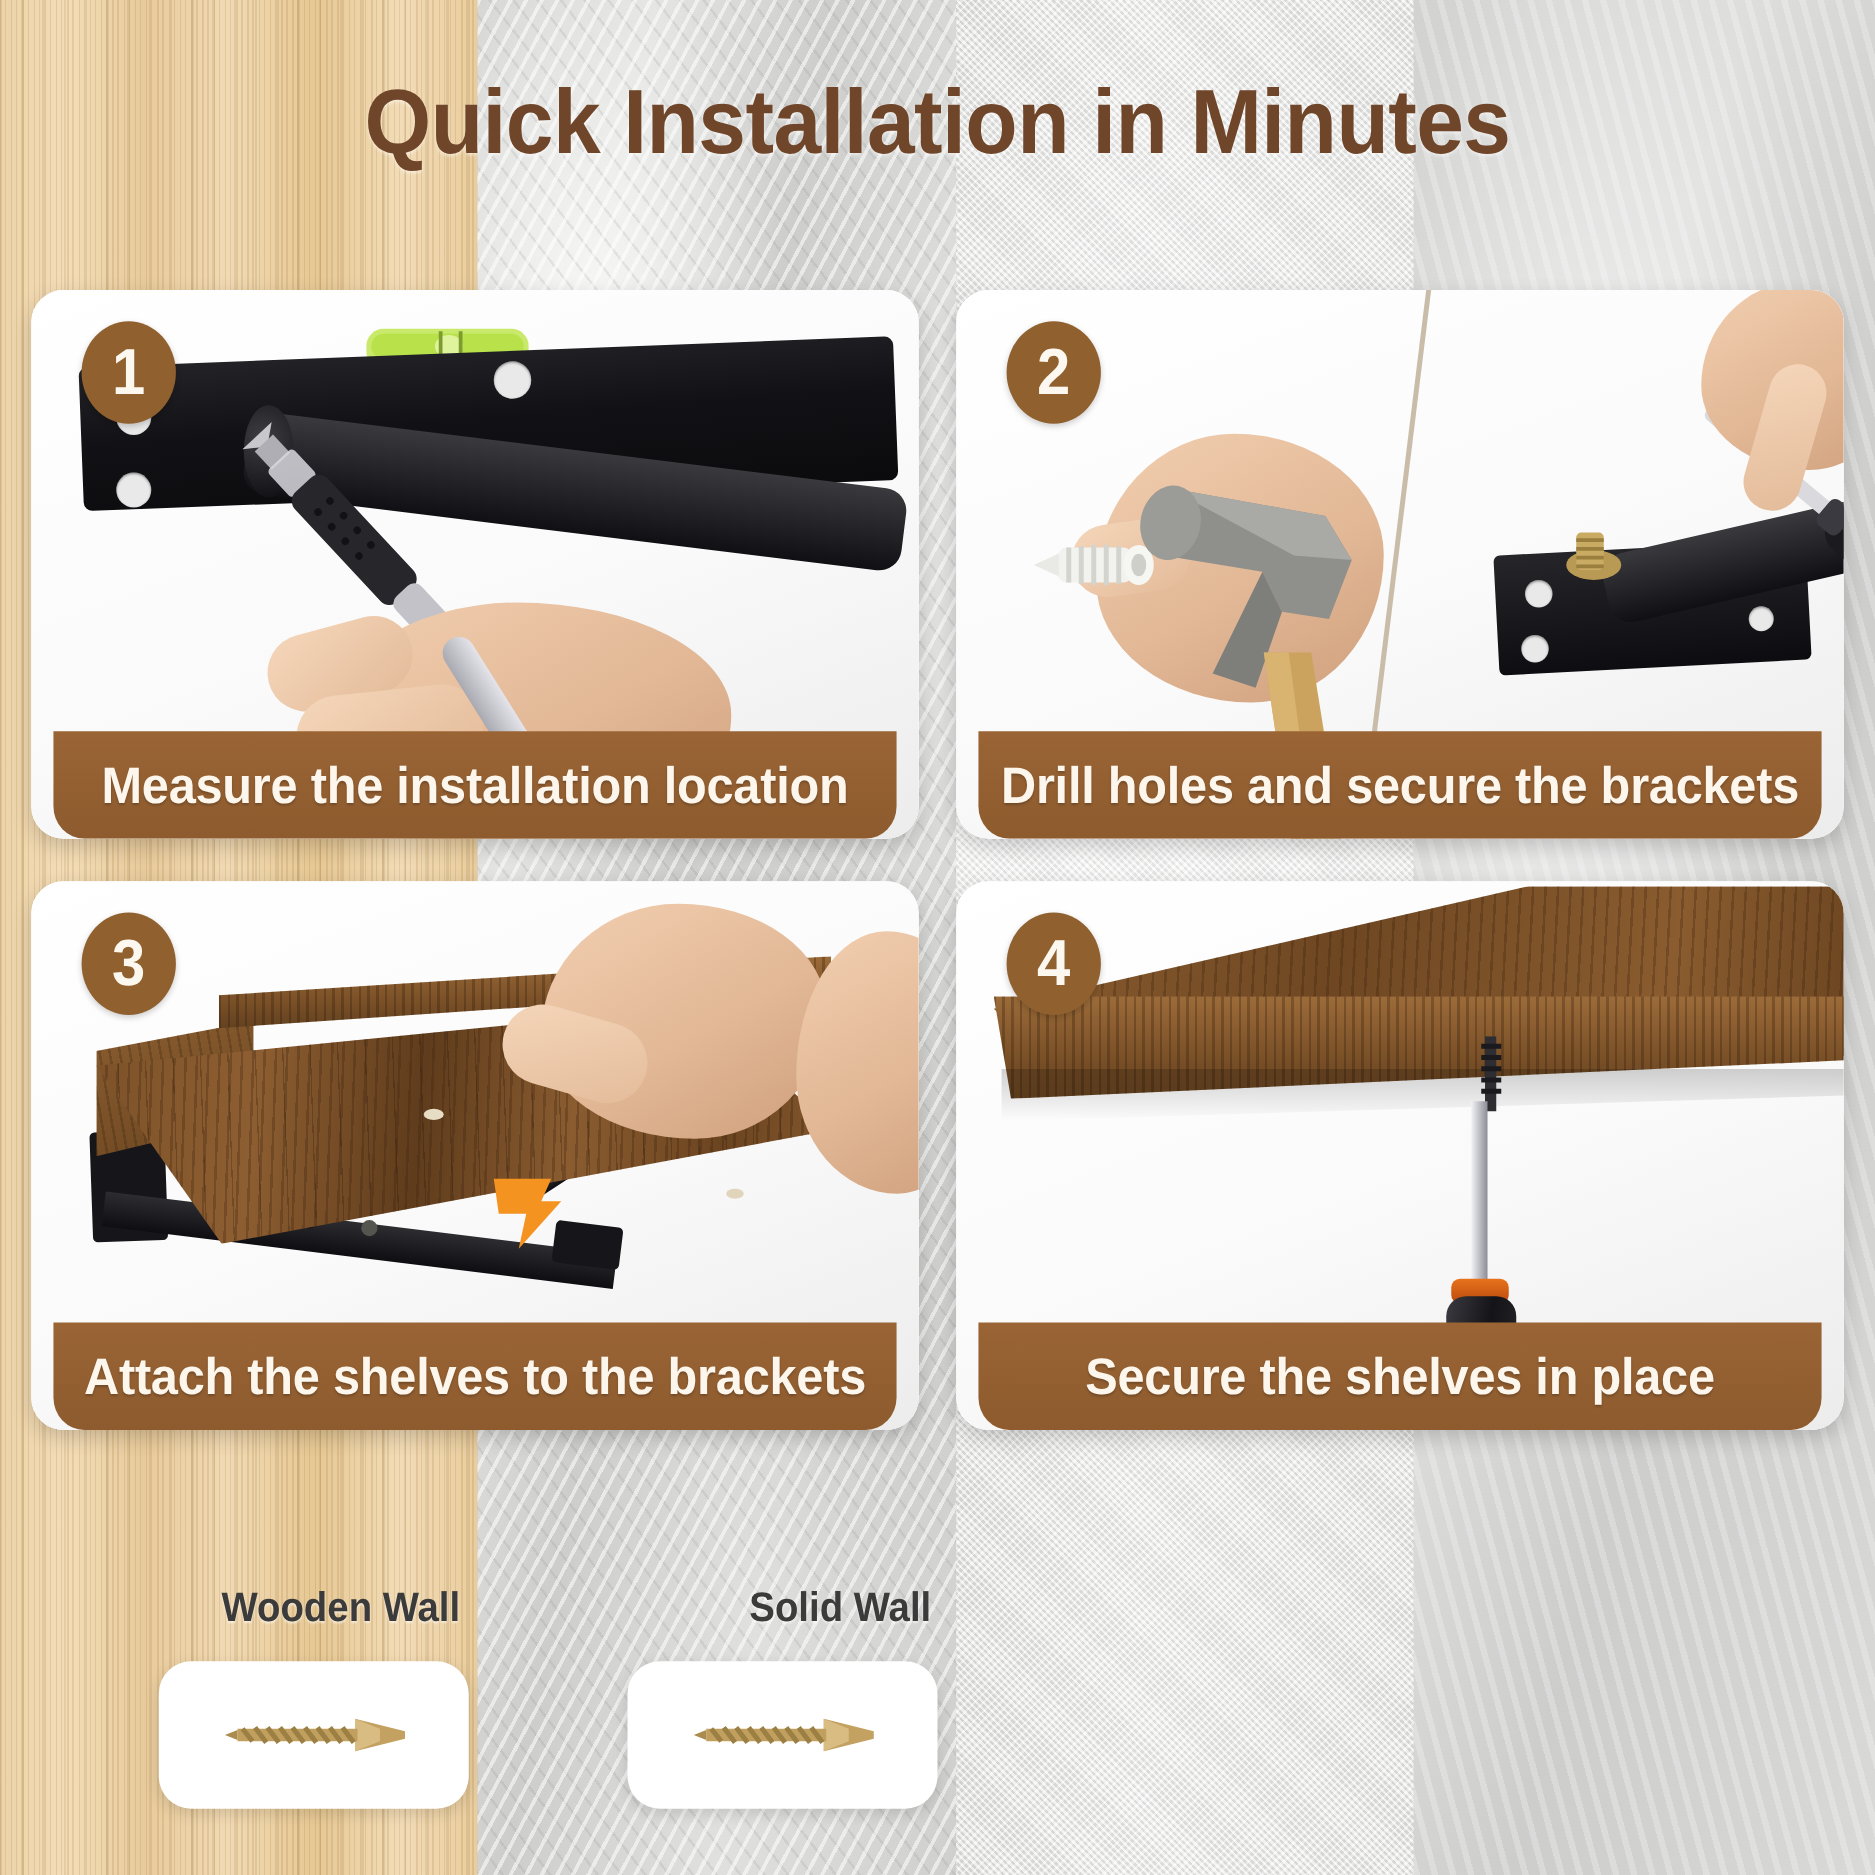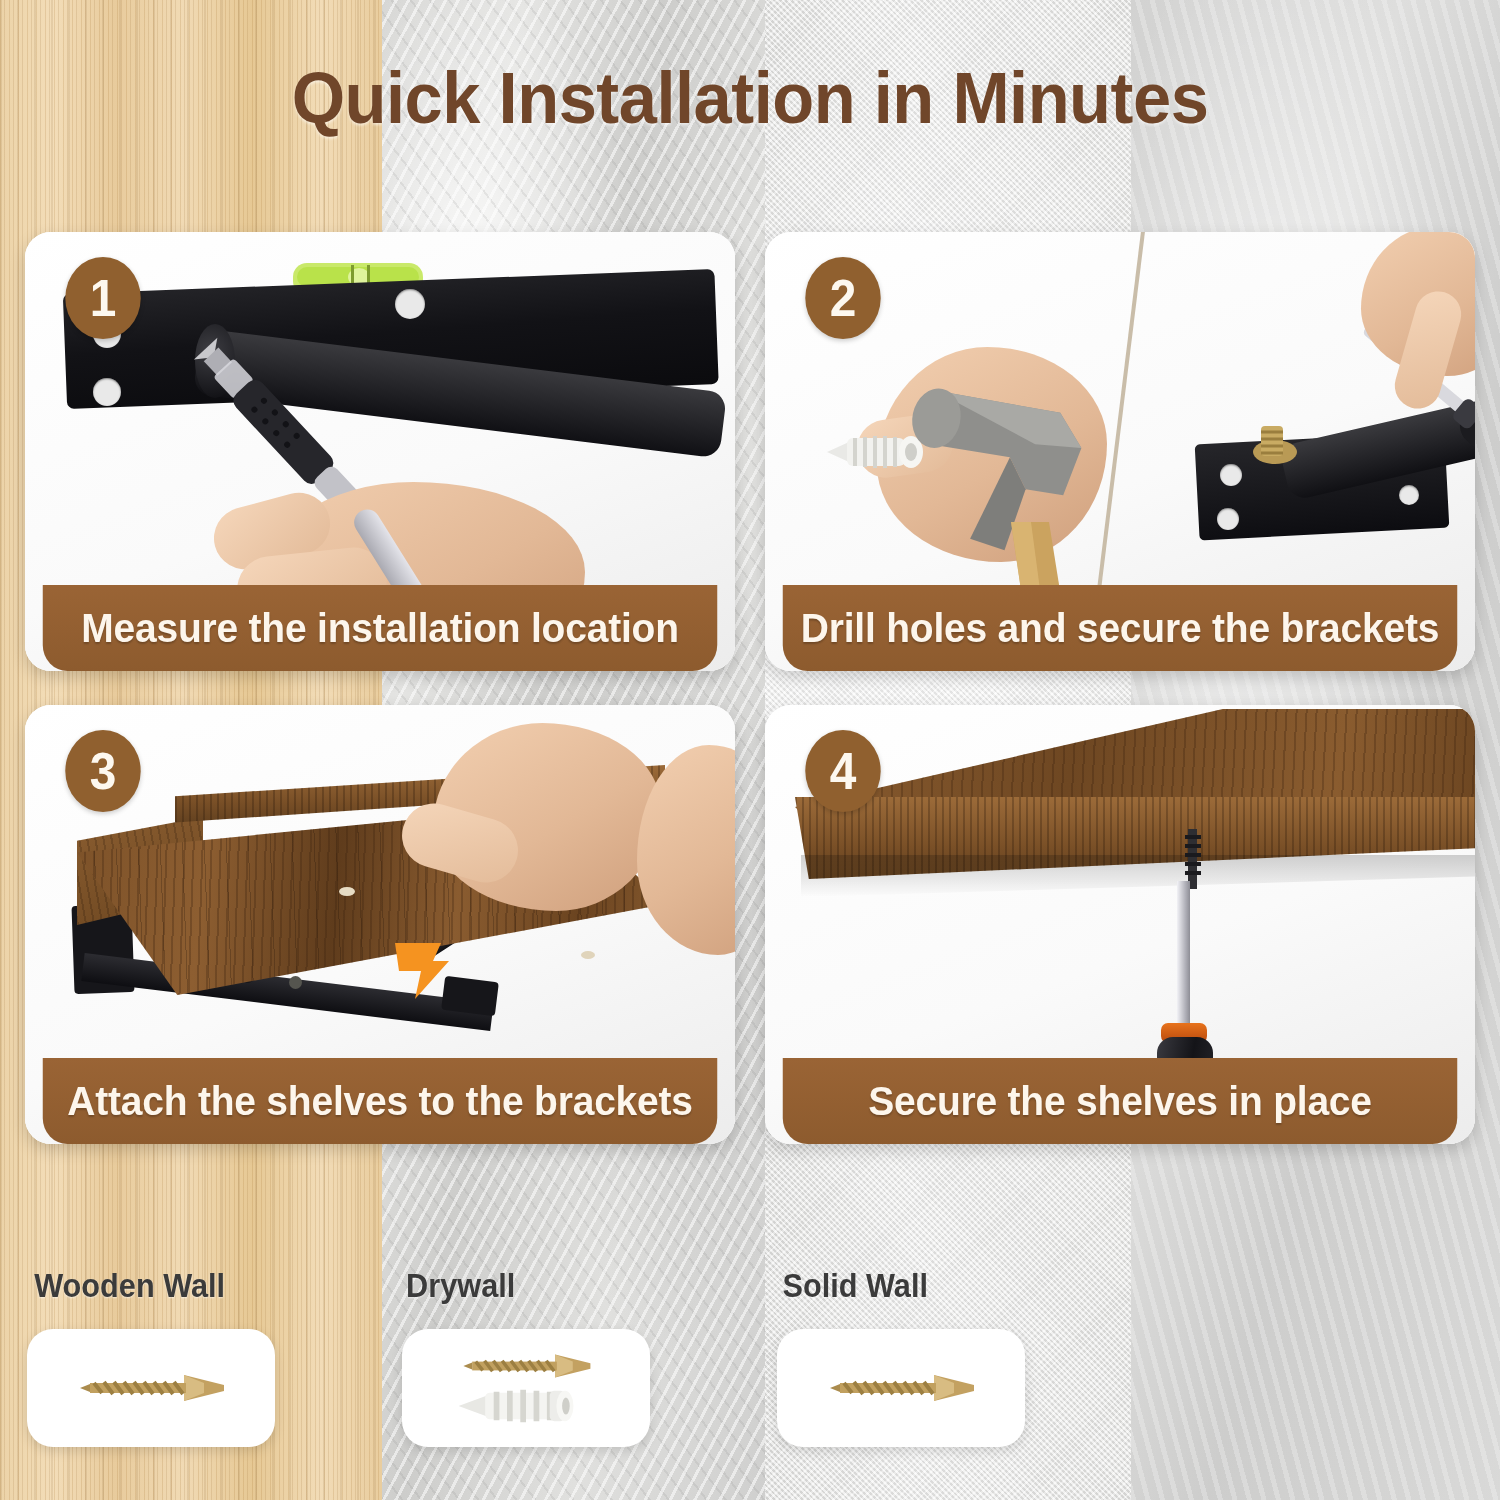--- a/index.html
+++ b/index.html
@@ -145,21 +145,21 @@
     background:
       repeating-linear-gradient(80deg, rgba(40,22,8,.22) 0 2px, rgba(0,0,0,0) 2px 8px),
       linear-gradient(160deg,#8a5d30,#6c4620);
   }
 
   
   .hardware {
     position:absolute; left:0; top:1255px; width:100%; height:245px;
     display:grid; grid-template-columns: repeat(4, 1fr);
   }
-  .hw-col { display:flex; flex-direction:column; align-items:flex-start;padding-left:27px; }
+  .hw-col { display:flex; flex-direction:column; align-items:flex-end; }
   .hw-label {
     font-family:"Liberation Sans", sans-serif;
     font-weight:bold;
     font-size:33px;
     color:#3b3b3b;
     transform:scaleX(.93);
     margin-top:12px;
     text-shadow:0 1px 2px rgba(255,255,255,.6);
     white-space:nowrap;
   }
@@ -389,40 +389,20 @@
         <svg class="screw" width="150" height="34" viewBox="0 0 150 34">
           <polygon points="108,4 108,30 148,20 148,14" fill="#c3a161"></polygon>
           <polygon points="108,4 108,30 128,22 128,12" fill="#d8bc82"></polygon>
           <rect x="14" y="12" width="96" height="10" fill="#c1a05f"></rect>
           <path d="M18 12 l8 10 M28 11 l9 12 M38 11 l9 12 M48 11 l9 12 M58 11 l9 12 M68 11 l9 12 M78 11 l9 12 M88 11 l9 12 M98 11 l9 12" stroke="#9c7f42" stroke-width="4" fill="none"></path>
           <polygon points="14,13 14,21 4,17" fill="#ab8c4e"></polygon>
         </svg>
       </div>
     </div>
 
-    <div class="hw-col">
-      <div class="hw-label">Drywall</div>
-      <div class="hw-chip double">
-        <svg class="screw" width="150" height="30" viewBox="0 0 150 34">
-          <polygon points="108,4 108,30 148,20 148,14" fill="#c3a161"></polygon>
-          <polygon points="108,4 108,30 128,22 128,12" fill="#d8bc82"></polygon>
-          <rect x="14" y="12" width="96" height="10" fill="#c1a05f"></rect>
-          <path d="M18 12 l8 10 M28 11 l9 12 M38 11 l9 12 M48 11 l9 12 M58 11 l9 12 M68 11 l9 12 M78 11 l9 12 M88 11 l9 12 M98 11 l9 12" stroke="#9c7f42" stroke-width="4" fill="none"></path>
-          <polygon points="14,13 14,21 4,17" fill="#ab8c4e"></polygon>
-        </svg>
-        <svg class="anchor" width="150" height="38" viewBox="0 0 150 40">
-          <polygon points="4,20 34,9 34,31" fill="#e8e8e4"></polygon>
-          <rect x="32" y="6" width="72" height="28" rx="5" fill="#f4f4f1"></rect>
-          <path d="M44 5 v30 M58 4 v32 M72 3 v34 M86 4 v32 M100 5 v30" stroke="#d6d6d0" stroke-width="6" fill="none"></path>
-          <rect x="100" y="4" width="16" height="32" rx="5" fill="#ededea"></rect>
-          <ellipse cx="116" cy="20" rx="9" ry="16" fill="#f7f7f4"></ellipse>
-          <ellipse cx="117" cy="20" rx="4" ry="9" fill="#cfcfc9"></ellipse>
-        </svg>
-      </div>
-    </div>
 
 
     <div class="hw-col">
       <div class="hw-label">Solid Wall</div>
       <div class="hw-chip">
         <svg class="screw" width="150" height="34" viewBox="0 0 150 34">
           <polygon points="108,4 108,30 148,20 148,14" fill="#c3a161"></polygon>
           <polygon points="108,4 108,30 128,22 128,12" fill="#d8bc82"></polygon>
           <rect x="14" y="12" width="96" height="10" fill="#c1a05f"></rect>
           <path d="M18 12 l8 10 M28 11 l9 12 M38 11 l9 12 M48 11 l9 12 M58 11 l9 12 M68 11 l9 12 M78 11 l9 12 M88 11 l9 12 M98 11 l9 12" stroke="#9c7f42" stroke-width="4" fill="none"></path>

